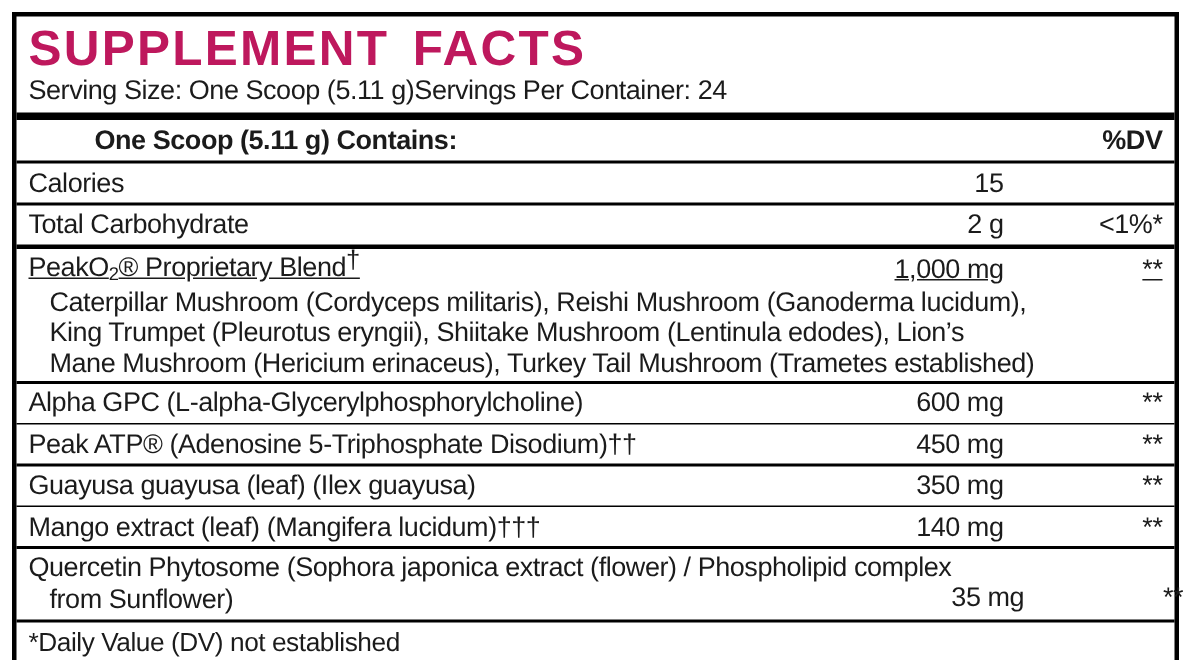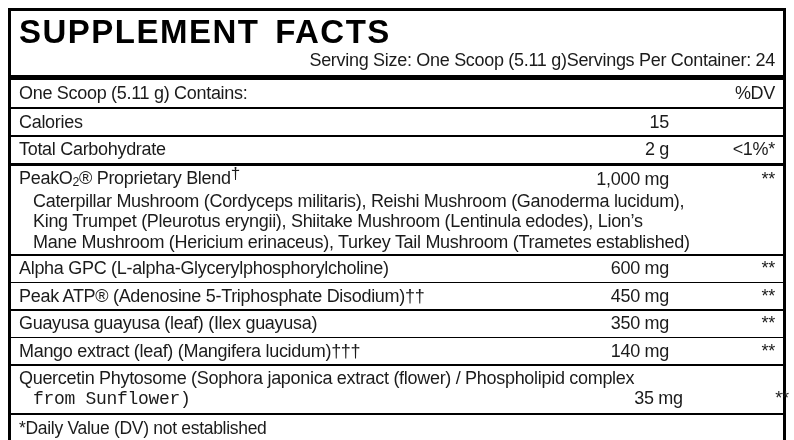--- a/index.html
+++ b/index.html
@@ -4,47 +4,48 @@
 <style>
   html,body{margin:0;padding:0;background:#fff;}
   body{
     width:794px;height:440px;overflow:hidden;
     font-family:"Liberation Sans",sans-serif;
     color:#1b1b1b;font-size:18px;letter-spacing:-0.3px;
   }
   .panel{margin:8px 8px 0;border:3px solid #000;background:#fff;}
   .title{
     font-size:33px;font-weight:bold;letter-spacing:1.5px;word-spacing:5px;
-    line-height:1.0;padding:4px 8px 0;color:#000000;
+    line-height:1.0;padding:4px 8px 0;color:#be185d;
   }
   .serving-row{
-    display:flex;justify-content:flex-end;align-items:baseline;
+    display:flex;justify-content:flex-start;align-items:baseline;
     padding:2px 8px 4px;
   }
   .rule{background:#000;}
   .bar{height:5px;}
   .thin{height:1.5px;}
   .md{height:2px;}
   .thick{height:3px;}
   .row{
     display:grid;grid-template-columns:1fr max-content 106px;
     align-items:center;min-height:24px;padding:1px 8px;
   }
-  .hdr{font-weight:normal;min-height:25px;}
+  .hdr{font-weight:bold;min-height:25px;margin-left:44px;}
   .dv{text-align:right;}
   .name{white-space:nowrap;overflow:visible;}
   .block{padding:2px 8px 2px;}
   .block .row-line{
     display:grid;grid-template-columns:1fr max-content 106px;align-items:center;
     min-height:23px;
+    text-decoration:underline;
   }
   .subline{padding-left:14px;white-space:nowrap;line-height:20.5px;}
   .q{display:grid;grid-template-columns:1fr max-content 106px;padding:2px 8px 3px;}
   .q .line{line-height:21px;white-space:nowrap;}
-  .q .line2{padding-left:14px;font-family:Liberation Mono, monospace;}
+  .q .line2{padding-left:14px;}
   .q .amt,.q .dv{align-self:end;padding-bottom:1px;}
   .foot{
     display:flex;justify-content:space-between;align-items:baseline;
     padding:3px 8px 4px;font-size:17.5px;
   }
   .it{}
   .sup{font-size:95%;vertical-align:0.32em;line-height:0;}
   .sub{font-size:68%;vertical-align:-0.2em;}
 </style>
 </head>

